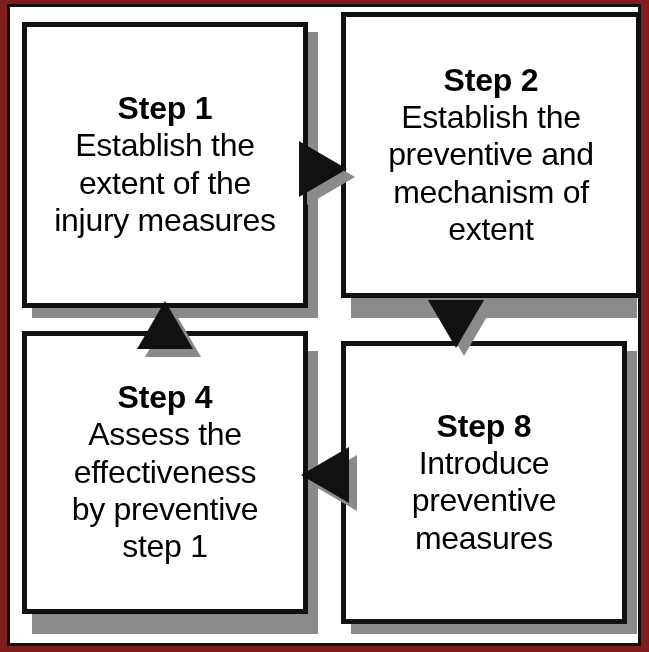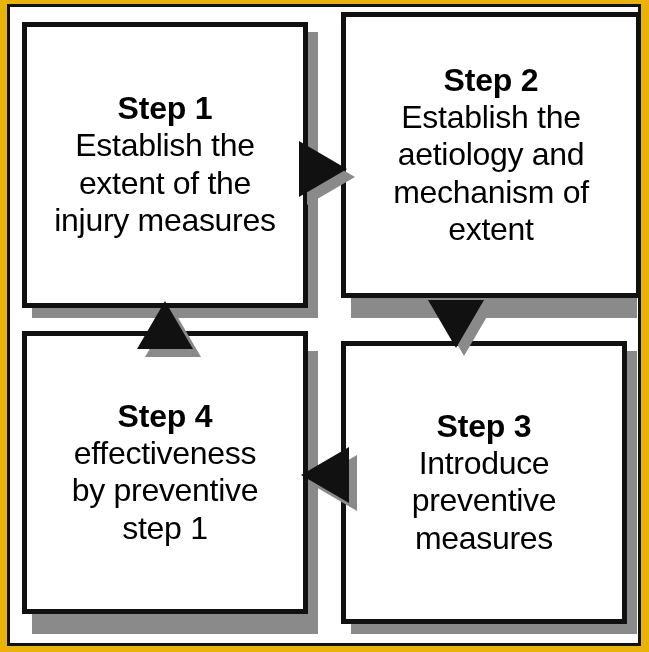--- a/index.html
+++ b/index.html
@@ -10,21 +10,21 @@
   }
   body {
     font-family: "Liberation Sans", sans-serif;
     -webkit-font-smoothing: antialiased;
   }
 
   #diagram-root {
     position: relative;
     width: 649px;
     height: 652px;
-    background: #eab308;
+    background: #7f1d1d;
     overflow: hidden;
   }
 
   
   .outer-frame {
     position: absolute;
     left: 7px;
     top: 4px;
     width: 634px;
     height: 642px;
@@ -182,37 +182,38 @@
       <span class="ln">Establish the</span>
       <span class="ln">extent of the</span>
       <span class="ln">injury measures</span>
     </div>
   </div>
 
   <div class="step-box" id="box-step2">
     <div class="step-title">Step 2</div>
     <div class="step-body">
       <span class="ln">Establish the</span>
-      <span class="ln">aetiology and</span>
+      <span class="ln">preventive and</span>
       <span class="ln">mechanism of</span>
       <span class="ln">extent</span>
     </div>
   </div>
 
   <div class="step-box" id="box-step4">
     <div class="step-title">Step 4</div>
     <div class="step-body">
+      <span class="ln">Assess the</span>
       <span class="ln">effectiveness</span>
       <span class="ln">by preventive</span>
       <span class="ln">step 1</span>
     </div>
   </div>
 
   <div class="step-box" id="box-step3">
-    <div class="step-title">Step 3</div>
+    <div class="step-title">Step 8</div>
     <div class="step-body">
       <span class="ln">Introduce</span>
       <span class="ln">preventive</span>
       <span class="ln">measures</span>
     </div>
   </div>
 
 </div>
 
 </body></html>

